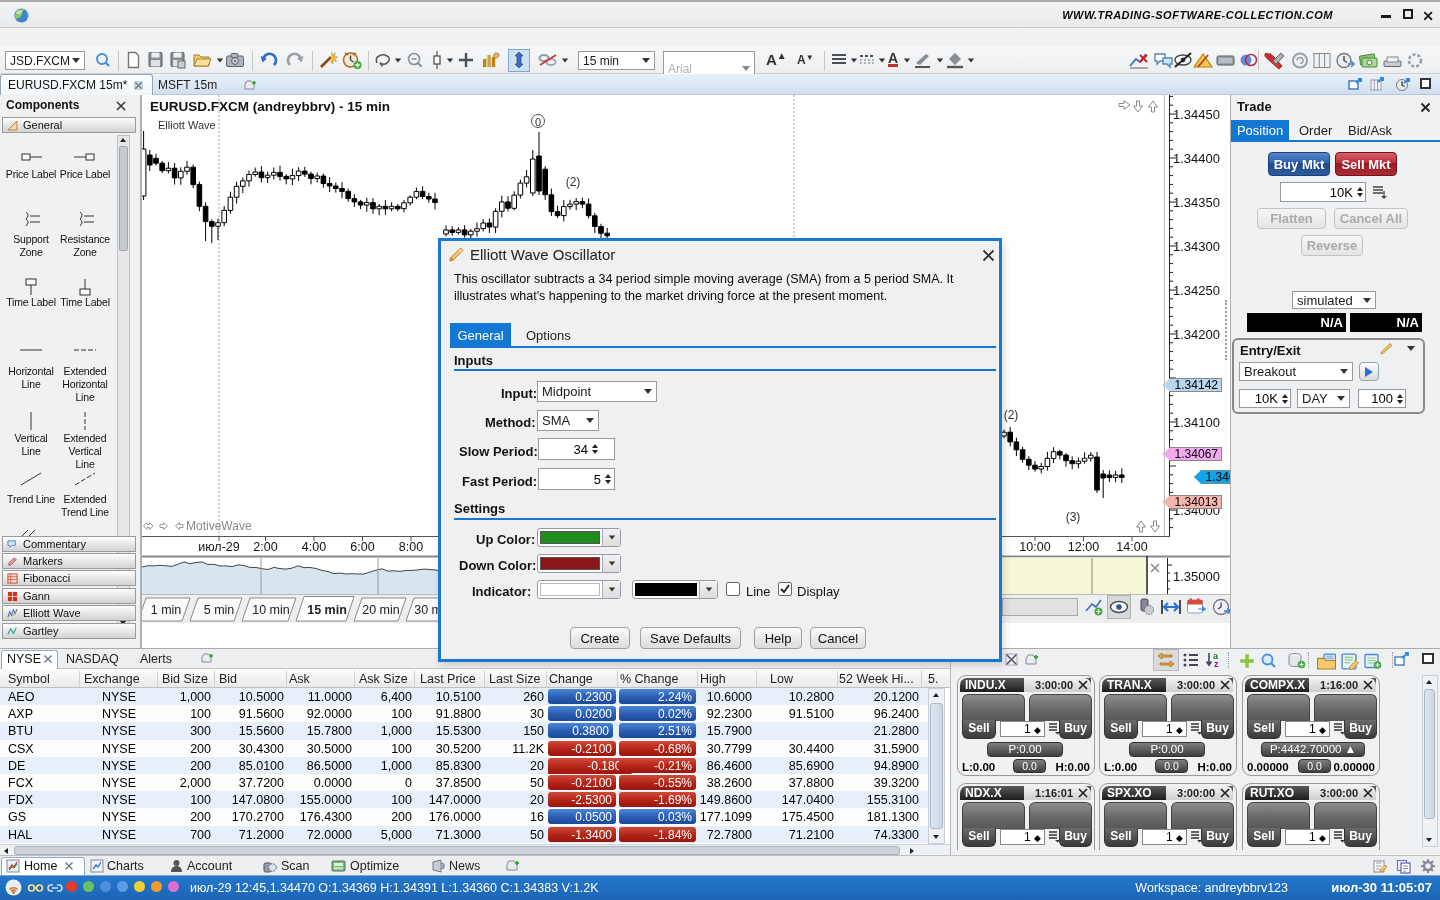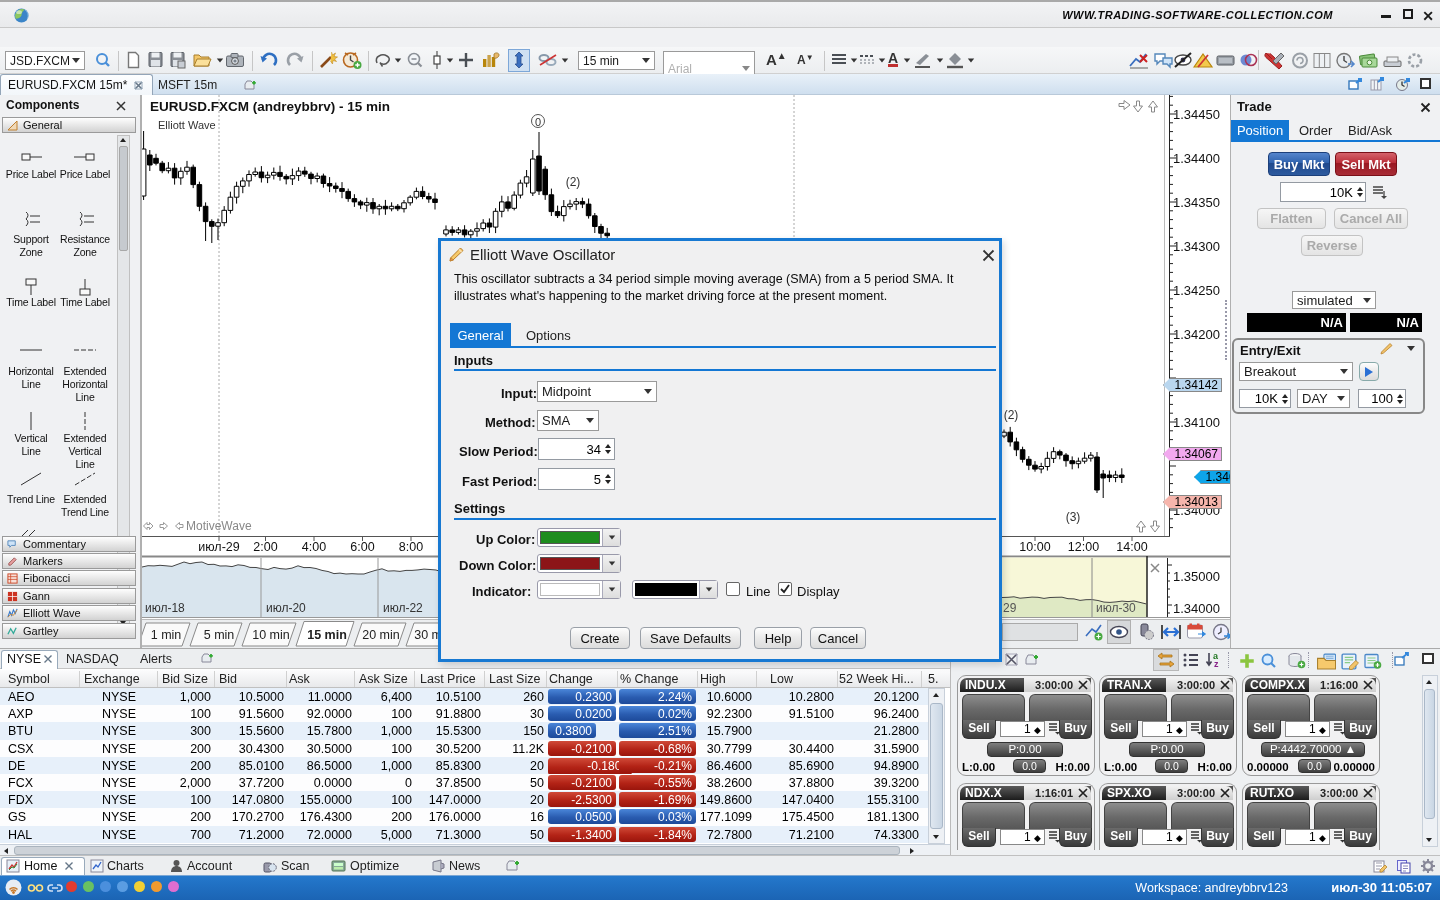--- a/index.html
+++ b/index.html
@@ -521,21 +521,21 @@
     <text x="1173" y="426.5">1.34100</text>
     <text x="1173" y="514.5">1.34000</text>
   </g>
 </svg>
 
   <div class="pxtag" style="left:1021px;top:283px;background:#b9d6ee;">1.34142</div>
   <div class="pxtag" style="left:1021px;top:352px;background:#f2a9ef;">1.34067</div>
   <div class="pxtag" style="left:1052px;top:375px;background:#0ea5e9;text-align:right;">1.34042</div>
   <div class="pxtag" style="left:1021px;top:400px;background:#f6b5ac;">1.34013</div>
 
-  <div class="abs" style="left:0;top:524px;width:1088px;height:29px;background:#eceef0;border-top:1px solid #bbb;">
+  <div class="abs" style="left:0;top:499px;width:1088px;height:29px;background:#eceef0;border-top:1px solid #bbb;">
     <svg class="abs" style="left:0;top:0;" width="460" height="29" viewBox="0 0 460 29" font-family="Liberation Sans, sans-serif" font-size="12.5">
       <g stroke="#8a8a8a" fill="#fafafa">
         <path d="M-4 26 L4 3 h44 l-8 23z"></path>
             <path d="M48 26 L56 3 h44 l-8 23z"></path>
         <path d="M100 26 L108 3 h46 l-8 23z"></path>
             <path d="M154 26 L162 1.5 h50 l-8 24.5z" fill="#fff"></path>
         <path d="M212 26 L220 3 h44 l-8 23z"></path>
             <path d="M264 26 L272 3 h44 l-8 23z"></path>
       </g>
       <g fill="#222" text-anchor="middle">
@@ -719,21 +719,21 @@
         </div>
 <div class="abs" style="left:0;top:34.4px;width:928px;height:17.2px;background:#e7f0fa;">
           <span class="abs" style="left:8px;top:2px;">BTU</span>
           <span class="abs" style="left:102px;top:2px;">NYSE</span>
           <span class="abs" style="left:101px;top:2px;width:110px;text-align:right;">300</span>
           <span class="abs" style="left:174px;top:2px;width:110px;text-align:right;">15.5600</span>
           <span class="abs" style="left:242px;top:2px;width:110px;text-align:right;">15.7800</span>
           <span class="abs" style="left:302px;top:2px;width:110px;text-align:right;">1,000</span>
           <span class="abs" style="left:371px;top:2px;width:110px;text-align:right;">15.5300</span>
           <span class="abs" style="left:434px;top:2px;width:110px;text-align:right;">150</span>
-          <span class="abs" style="left:548px;top:1px;width:48px;height:15px;border-radius:3px;background:linear-gradient(#4a86d9,#2a5cb0 55%,#1d4a9a);color:#fff;text-align:right;padding:1px 4px 0 0;font-size:12px;">0.3800</span>
+          <span class="abs" style="left:548px;top:1px;width:65px;height:15px;border-radius:3px;background:linear-gradient(#4a86d9,#2a5cb0 55%,#1d4a9a);color:#fff;text-align:right;padding:1px 4px 0 0;font-size:12px;">0.3800</span>
           <span class="abs" style="left:619px;top:1px;width:77px;height:15px;border-radius:3px;background:linear-gradient(#4a86d9,#2a5cb0 55%,#1d4a9a);color:#fff;text-align:right;padding:1px 4px 0 0;font-size:12px;">2.51%</span>
           <span class="abs" style="left:642px;top:2px;width:110px;text-align:right;">15.7900</span>
           <span class="abs" style="left:696px;top:2px;width:110px;text-align:left;margin-top:21px;">15.2000</span>
           <span class="abs" style="left:809px;top:2px;width:110px;text-align:right;">21.2800</span>
         </div>
 <div class="abs" style="left:0;top:51.6px;width:928px;height:17.2px;background:#fdfdfe;">
           <span class="abs" style="left:8px;top:2px;">CSX</span>
           <span class="abs" style="left:102px;top:2px;">NYSE</span>
           <span class="abs" style="left:101px;top:2px;width:110px;text-align:right;">200</span>
           <span class="abs" style="left:174px;top:2px;width:110px;text-align:right;">30.4300</span>
@@ -1108,20 +1108,21 @@
   <svg class="abs" style="left:47px;top:6px;" width="16" height="12" viewBox="0 0 16 12">
         <path d="M6 3H4a3 3 0 0 0 0 6h2M10 3h2a3 3 0 0 1 0 6h-2M5 6h6" stroke="#cfe0f4" stroke-width="1.6" fill="none"></path>
       </svg>
   <span class="abs" style="left:66px;top:5px;width:11px;height:11px;border-radius:50%;background:#e23b2e;"></span>
   <span class="abs" style="left:83px;top:5px;width:11px;height:11px;border-radius:50%;background:#69c162;"></span>
   <span class="abs" style="left:100px;top:5px;width:11px;height:11px;border-radius:50%;background:#4b8fdd;"></span>
   <span class="abs" style="left:117px;top:5px;width:11px;height:11px;border-radius:50%;background:#5a9de2;"></span>
   <span class="abs" style="left:134px;top:5px;width:11px;height:11px;border-radius:50%;background:#f0cf33;"></span>
   <span class="abs" style="left:151px;top:5px;width:11px;height:11px;border-radius:50%;background:#f09a30;"></span>
   <span class="abs" style="left:168px;top:5px;width:11px;height:11px;border-radius:50%;background:#e06ed0;"></span>
+  <span class="abs" style="left:190px;top:5px;font-size:12.5px;">июл-29 12:45,1.34470 O:1.34369 H:1.34391 L:1.34360 C:1.34383 V:1.2K</span>
   <span class="abs" style="right:152px;top:5px;font-size:12.5px;">Workspace: andreybbrv123</span>
   <span class="abs" style="right:8px;top:4px;font-size:13px;font-weight:bold;">июл-30 11:05:07</span>
 </div>
 
 <div class="abs" style="left:438px;top:238px;width:564px;height:424px;background:#f0f0f1;border:3px solid #1879d2;box-shadow:2px 3px 7px rgba(0,0,0,0.15);">
   <svg class="abs" style="left:7px;top:6px;" width="17" height="16" viewBox="0 0 17 16">
         <path d="M2 14l3-1L15 3.5 12.5 1 2.5 11z" fill="#f7c96a" stroke="#b87f2c" stroke-width="1"></path>
         <path d="M2 14l1-3.2L5.5 13z" fill="#e89050" stroke="#b87f2c" stroke-width="0.6"></path>
         <path d="M11 2.5l2.5 2.5" stroke="#fae0b0" stroke-width="1.6"></path>
       </svg>
@@ -1135,21 +1136,21 @@
   <span class="abs" style="left:85px;top:87px;font-size:13px;color:#222;">Options</span>
   <div class="abs" style="left:9px;top:105px;width:546px;height:2px;background:#1377d4;"></div>
 
   <span class="abs" style="left:13px;top:112px;font-size:13px;font-weight:bold;color:#111;">Inputs</span>
   <div class="abs" style="left:13px;top:128px;width:542px;height:2px;background:#1377d4;"></div>
   <span class="abs" style="left:60px;top:145px;font-size:13px;font-weight:bold;color:#111;">Input:</span>
   <div class="abs ddown" style="left:96px;top:140px;width:120px;height:21px;justify-content:space-between;font-size:13px;">Midpoint<span class="caret"></span></div>
   <span class="abs" style="left:44px;top:174px;font-size:13px;font-weight:bold;color:#111;">Method:</span>
   <div class="abs ddown" style="left:96px;top:169px;width:62px;height:21px;justify-content:space-between;font-size:13px;">SMA<span class="caret"></span></div>
   <span class="abs" style="left:18px;top:203px;font-size:13px;font-weight:bold;color:#111;">Slow Period:</span>
-  <div class="abs spin" style="left:97px;top:197px;width:77px;height:22px;justify-content:flex-end;font-size:13px;padding-right:3px;">34<span class="spinarr">
+  <div class="abs spin" style="left:97px;top:197px;width:77px;height:22px;justify-content:flex-end;font-size:13px;padding-right:16px;">34<span class="spinarr">
           <span class="su"></span>
           <span class="sd"></span>
         </span></div>
   <span class="abs" style="left:21px;top:233px;font-size:13px;font-weight:bold;color:#111;">Fast Period:</span>
   <div class="abs spin" style="left:97px;top:227px;width:77px;height:22px;justify-content:flex-end;font-size:13px;padding-right:3px;">5<span class="spinarr">
           <span class="su"></span>
           <span class="sd"></span>
         </span></div>
 
   <span class="abs" style="left:13px;top:260px;font-size:13px;font-weight:bold;color:#111;">Settings</span>

